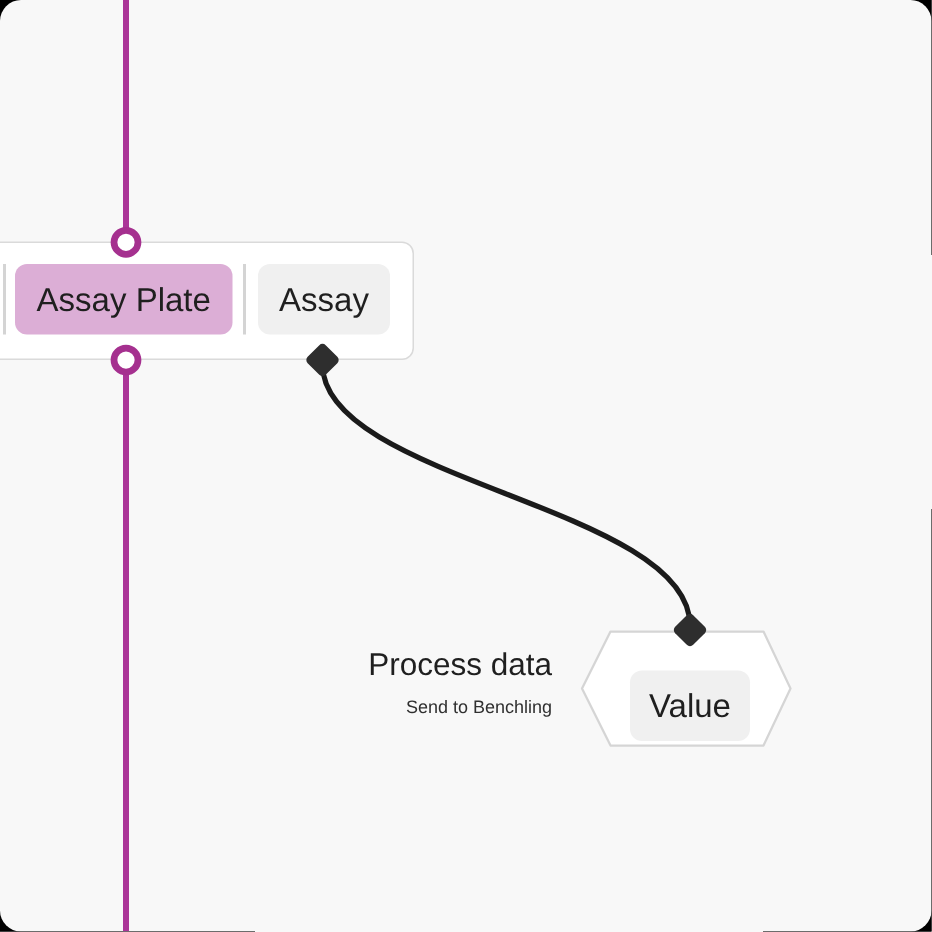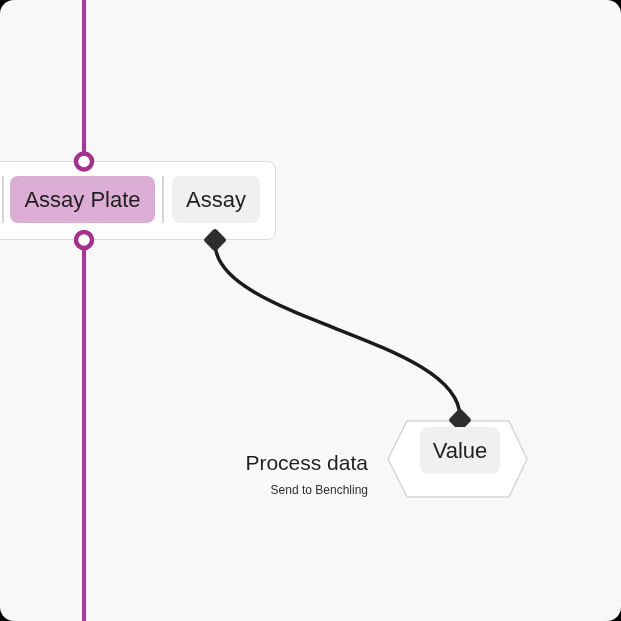--- a/index.html
+++ b/index.html
@@ -26,30 +26,30 @@
   .entity-node{
     position:absolute;z-index:2;left:-40px;top:161px;width:316px;height:79px;
     background:#ffffff;border:1px solid var(--node-border);border-radius:8px;
   }
   .chip{
     position:absolute;z-index:4;display:flex;align-items:center;justify-content:center;
     font-size:22px;color:var(--text-dark);border-radius:8px;white-space:nowrap;
   }
   .chip-assay{left:10px;top:176px;width:145px;height:47px;background:var(--chip-selected-bg);}
   .chip-result{left:172px;top:176px;width:88px;height:47px;background:var(--chip-bg);}
-  .chip-value{left:420px;top:427px;width:80px;height:47px;background:var(--chip-bg);z-index:4;}
+  .chip-value{left:420px;top:447px;width:80px;height:47px;background:var(--chip-bg);z-index:4;}
   .chip-divider{
     position:absolute;z-index:4;top:176px;width:2px;height:47px;background:#d4d4d4;
   }
   .divider-a{left:2px;}
   .divider-b{left:162px;}
   .step-labels{
     position:absolute;z-index:4;right:253px;top:431px;text-align:right;white-space:nowrap;
   }
-  .step-title{font-size:21px;color:var(--text-dark);line-height:25px;margin-top:19px;}
+  .step-title{font-size:21px;color:var(--text-dark);line-height:25px;}
   .step-subtitle{font-size:12px;color:var(--text-sub);line-height:20px;margin-top:5px;}
 </style>
 </head>
 <body>
 
 <div class="canvas">
 
   <svg class="layer layer-bg" viewBox="0 0 621 621">
     <path class="flow-line" d="M 84 0 L 84 621"></path>
   </svg>

